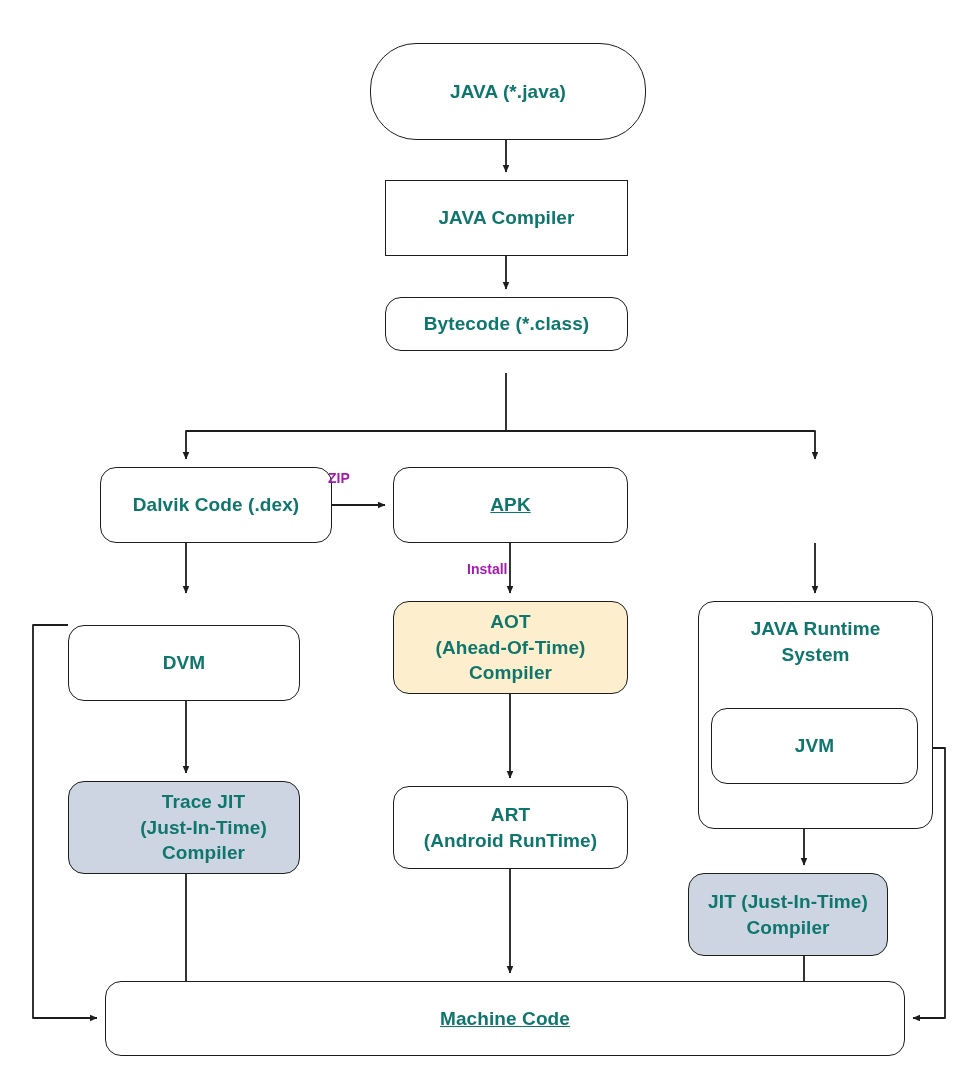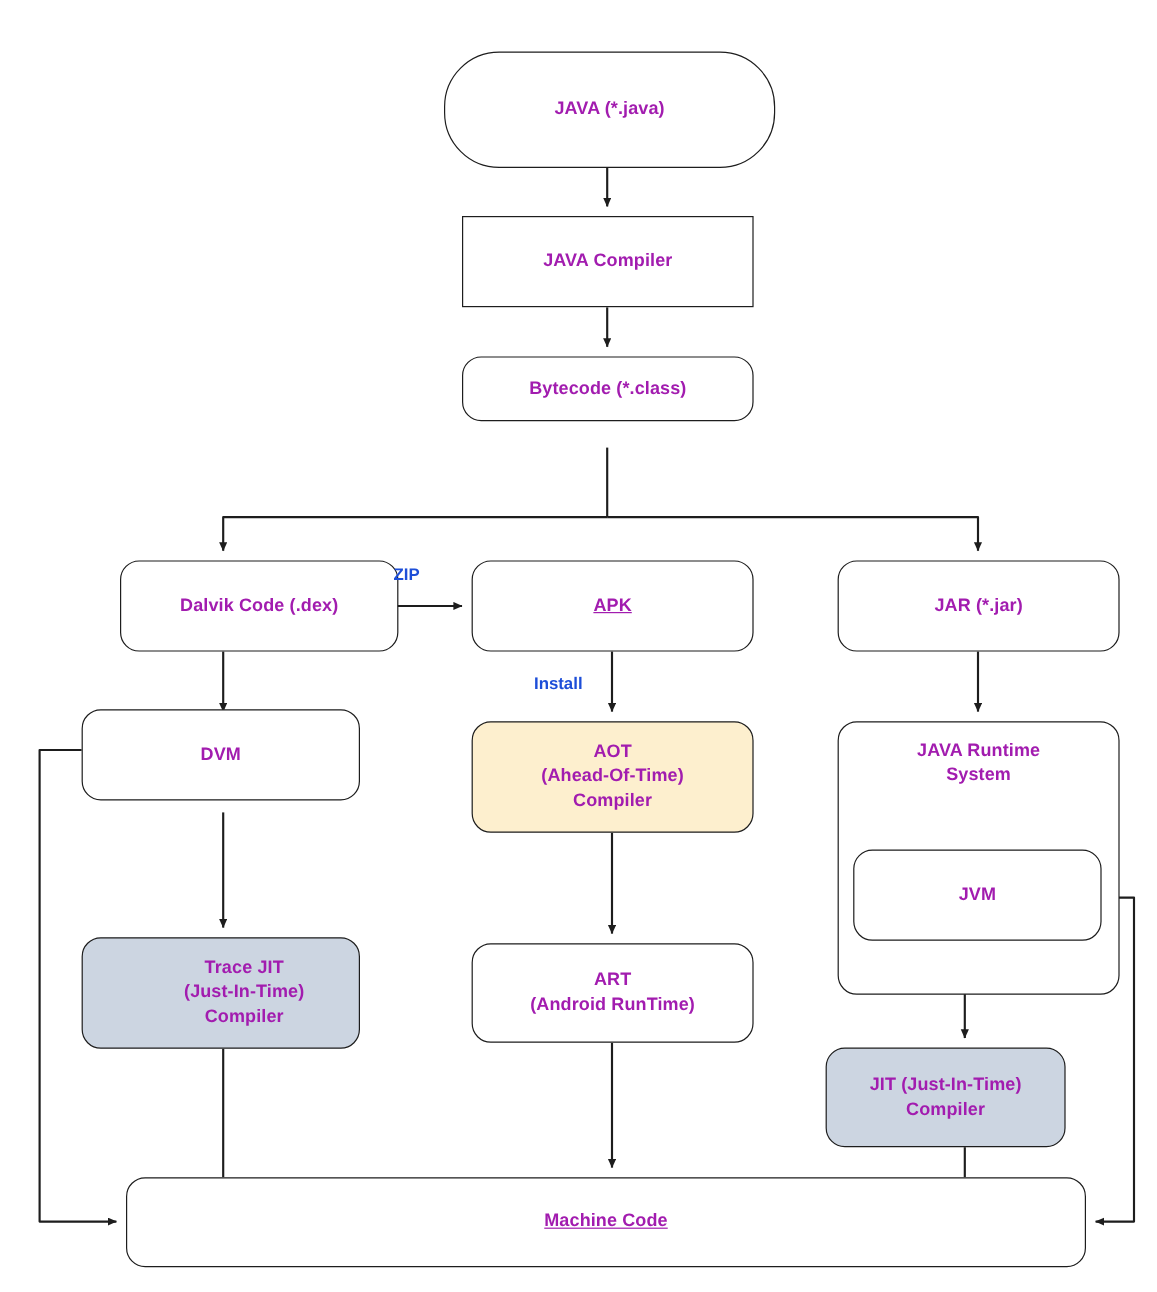--- a/index.html
+++ b/index.html
@@ -27,41 +27,41 @@
   }
   .node {
     position: absolute;
     box-sizing: border-box;
     border: 1.6px solid #1d1d1d;
     background: #ffffff;
     display: flex;
     align-items: center;
     justify-content: center;
     text-align: center;
-    color: #a21caf;
+    color: #0f766e;
     font-weight: bold;
-    font-size: 15px;
+    font-size: 19px;
     line-height: 1.35;
     letter-spacing: 0.1px;
     z-index: 2;
   }
   .node.rounded { border-radius: 16px; }
   .node.stadium { border-radius: 46px; }
   .node.sharp   { border-radius: 0; }
   .node.container {
     align-items: flex-start;
     padding-top: 14px;
     z-index: 1;
   }
   .node .label { display: block; width: 100%; white-space: pre-line; }
   .edge-label {
     position: absolute;
     font-size: 14px;
     font-weight: bold;
-    color: #1d4ed8;
+    color: #a21caf;
     z-index: 3;
     white-space: nowrap;
   }
 </style>
 </head>
 <body>
 
 <div id="diagram-root">
 
   <svg id="edge-layer" viewBox="0 0 964 1077" width="964" height="1077">
@@ -119,25 +119,22 @@
   </div>
 
   <div class="node rounded" style="left:68px; top:467px; width:232px; height:76px;margin-left:32px;">
     <span class="label">Dalvik Code (.dex)</span>
   </div>
 
   <div class="node rounded" style="left:393px; top:467px; width:235px; height:76px;text-decoration:underline;">
     <span class="label">APK</span>
   </div>
 
-  <div class="node rounded" style="left:698px; top:467px; width:235px; height:76px;">
-    <span class="label">JAR (*.jar)</span>
-  </div>
 
-  <div class="node rounded" style="left:68px; top:591px; width:232px; height:76px;">
+  <div class="node rounded" style="left:68px; top:625px; width:232px; height:76px;">
     <span class="label">DVM</span>
   </div>
 
   <div class="node rounded" style="left:393px; top:601px; width:235px; height:93px; background:#fdefce;">
     <span class="label">AOT
 (Ahead-Of-Time)
 Compiler</span>
   </div>
 
   <div class="node rounded container" style="left:698px; top:601px; width:235px; height:228px;">
@@ -164,15 +161,15 @@
     <span class="label">JIT (Just-In-Time)
 Compiler</span>
   </div>
 
   <div class="node rounded" style="left:105px; top:981px; width:800px; height:75px;text-decoration:underline;">
     <span class="label">Machine Code</span>
   </div>
 
   <div class="edge-label" style="left:328px; top:470px;">ZIP</div>
 
-  <div class="edge-label" style="left:414px; top:561px;padding-left:31px;">Install</div>
+  <div class="edge-label" style="left:436px; top:561px;padding-left:31px;">Install</div>
 
 </div>
 
 </body></html>

